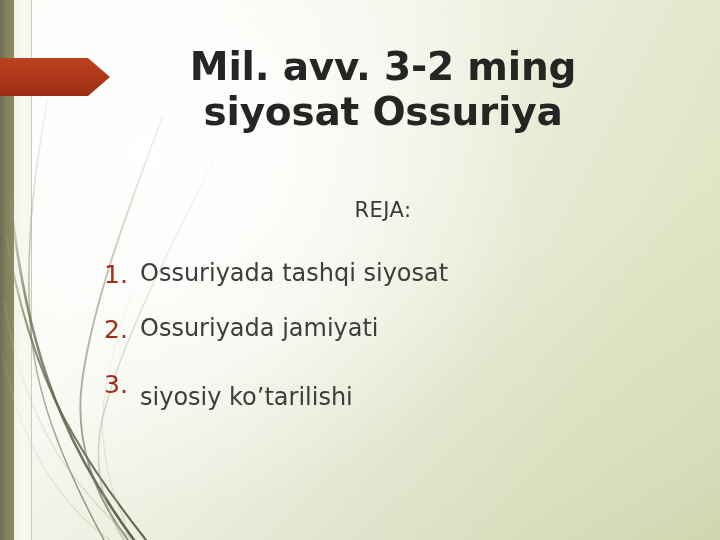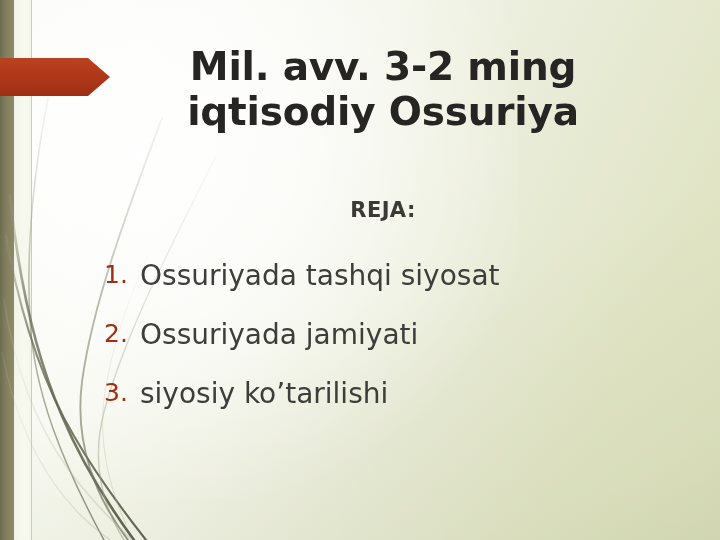--- a/index.html
+++ b/index.html
@@ -106,21 +106,21 @@
   }
   .title .tl { display: block; }
 
   .reja {
     position: absolute;
     left: 96px;
     top: 198px;
     width: 574px;
     text-align: center;
     font-size: 21px;
-    font-weight: bold;
+    font-weight: normal;
     color: #3b3a36;
     letter-spacing: 0.4px;
   }
 
   .list {
     position: absolute;
     left: 104px;
     top: 258px;
     width: 580px;
   }
@@ -132,27 +132,28 @@
   .li-num {
     flex: 0 0 auto;
     width: 36px;
     font-size: 25px;
     color: #a32d12;
     line-height: 1.32;
     font-family: "DejaVu Sans", sans-serif;
   }
   .li-text {
     flex: 1 1 auto;
-    font-size: 28px;
+    font-size: 24px;
     color: #3d3d3b;
     line-height: 1.32;
     font-family: "DejaVu Sans", sans-serif;
   }
   .li-text .cont {
     display: block;
+    margin-top: 14px;
   }
 </style>
 </head>
 <body>
 
 <div id="slide">
 
   <div class="bg-base"></div>
   <div class="bg-glow"></div>
   <div class="bg-corner-shade"></div>
@@ -212,21 +213,21 @@
         </linearGradient>
       </defs>
       <path d="M 0 2 L 88 2 L 110 21 L 88 40 L 0 40 Z" fill="url(#argrad)"></path>
     </svg>
   </div>
 
   <div class="content">
 
     <div class="title">
       <span class="tl">Mil. avv. 3-2 ming</span>
-      <span class="tl">iqtisodiy Ossuriya</span>
+      <span class="tl">siyosat Ossuriya</span>
     </div>
 
     <div class="reja">REJA:</div>
 
     <div class="list">
 
       <div class="li">
         <span class="li-num">1.</span>
         <span class="li-text">Ossuriyada tashqi siyosat</span>
       </div>

